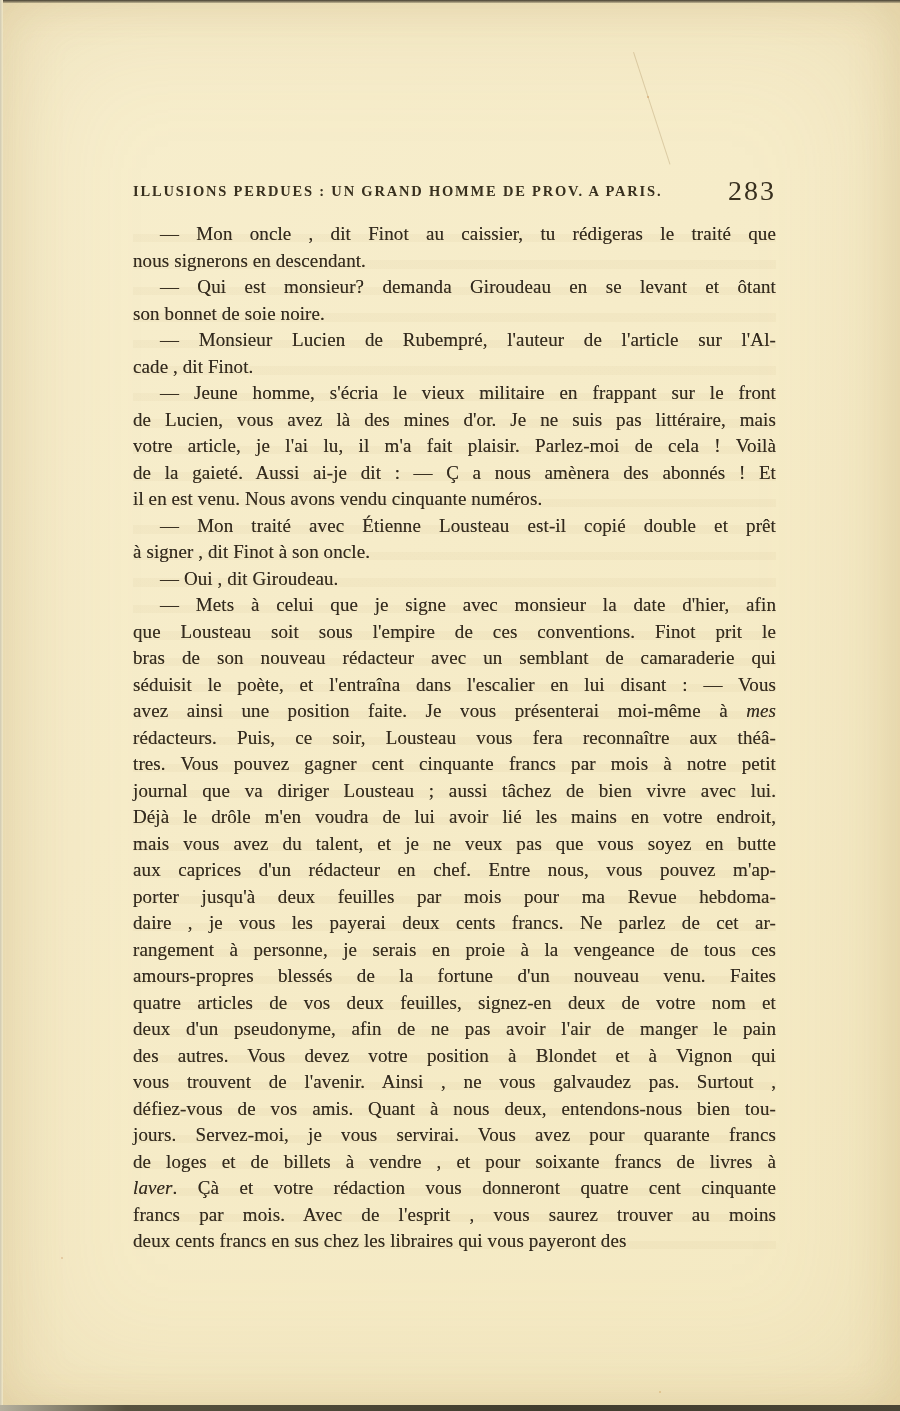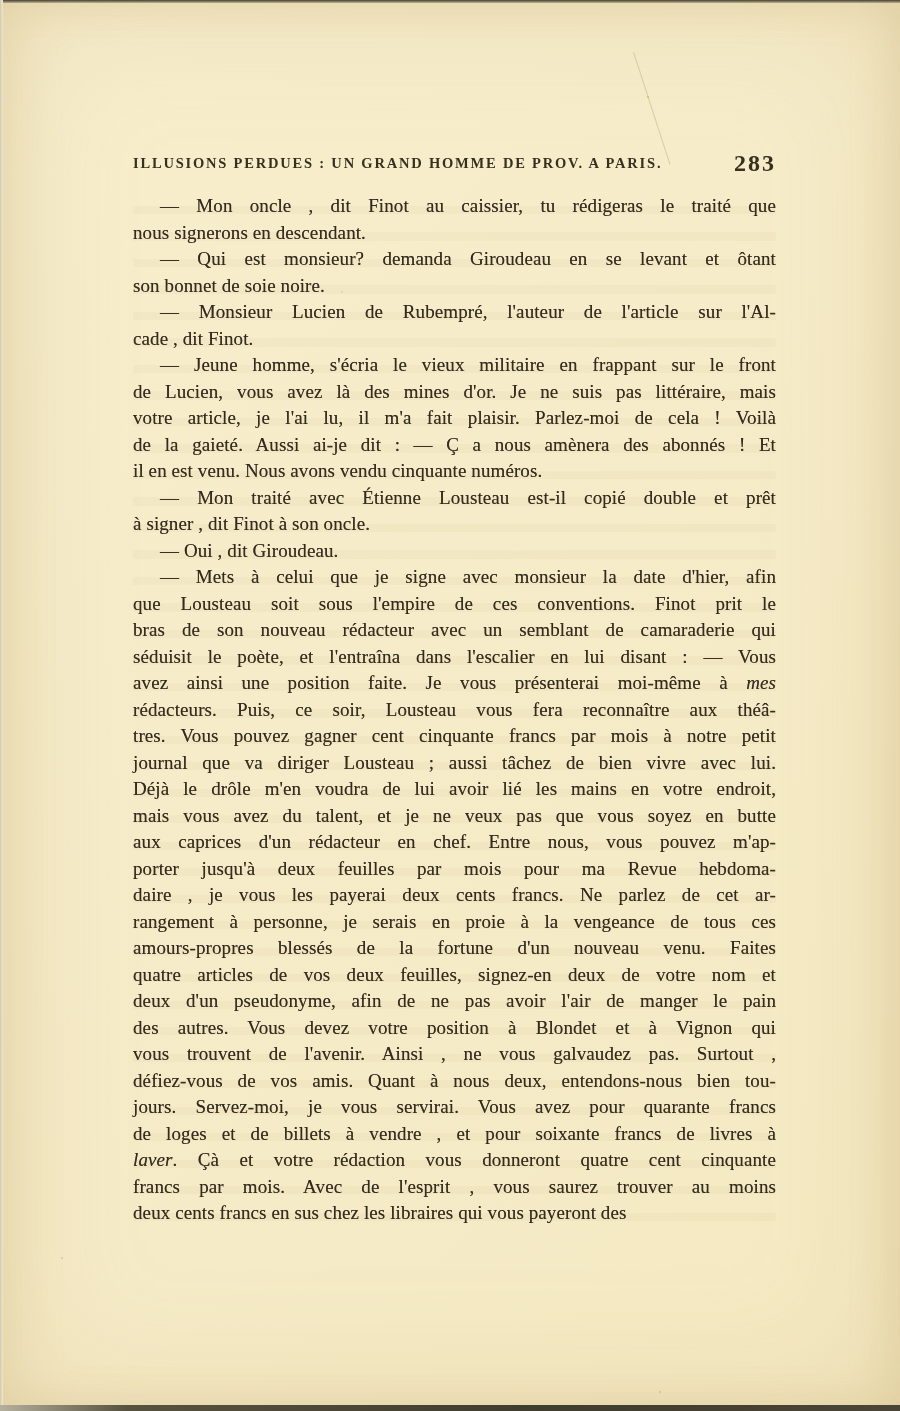--- a/index.html
+++ b/index.html
@@ -41,21 +41,21 @@
   }
   .running-header {
     display: flex; justify-content: space-between; align-items: flex-end;
     line-height: 22px; margin-bottom: 19px;
     color: #38301f;
   }
   .running-title {
     font-size: 14.5px; font-weight: bold; letter-spacing: 1.8px;
     white-space: nowrap;
   }
-  .page-number { font-size: 24px; letter-spacing: 2px; font-weight: bold; }
+  .page-number { font-size: 28px; letter-spacing: 2px; font-weight: normal; margin-top: 28px; }
   .text-block {
     position: relative;
     font-size: 19px; line-height: 26.5px;
     color: #30281d;
     text-shadow: 0 0 .4px rgba(48,40,29,.55);
     letter-spacing: .1px;
   }
   
   .text-block::after {
     content: ""; position: absolute; inset: 0; pointer-events: none;

